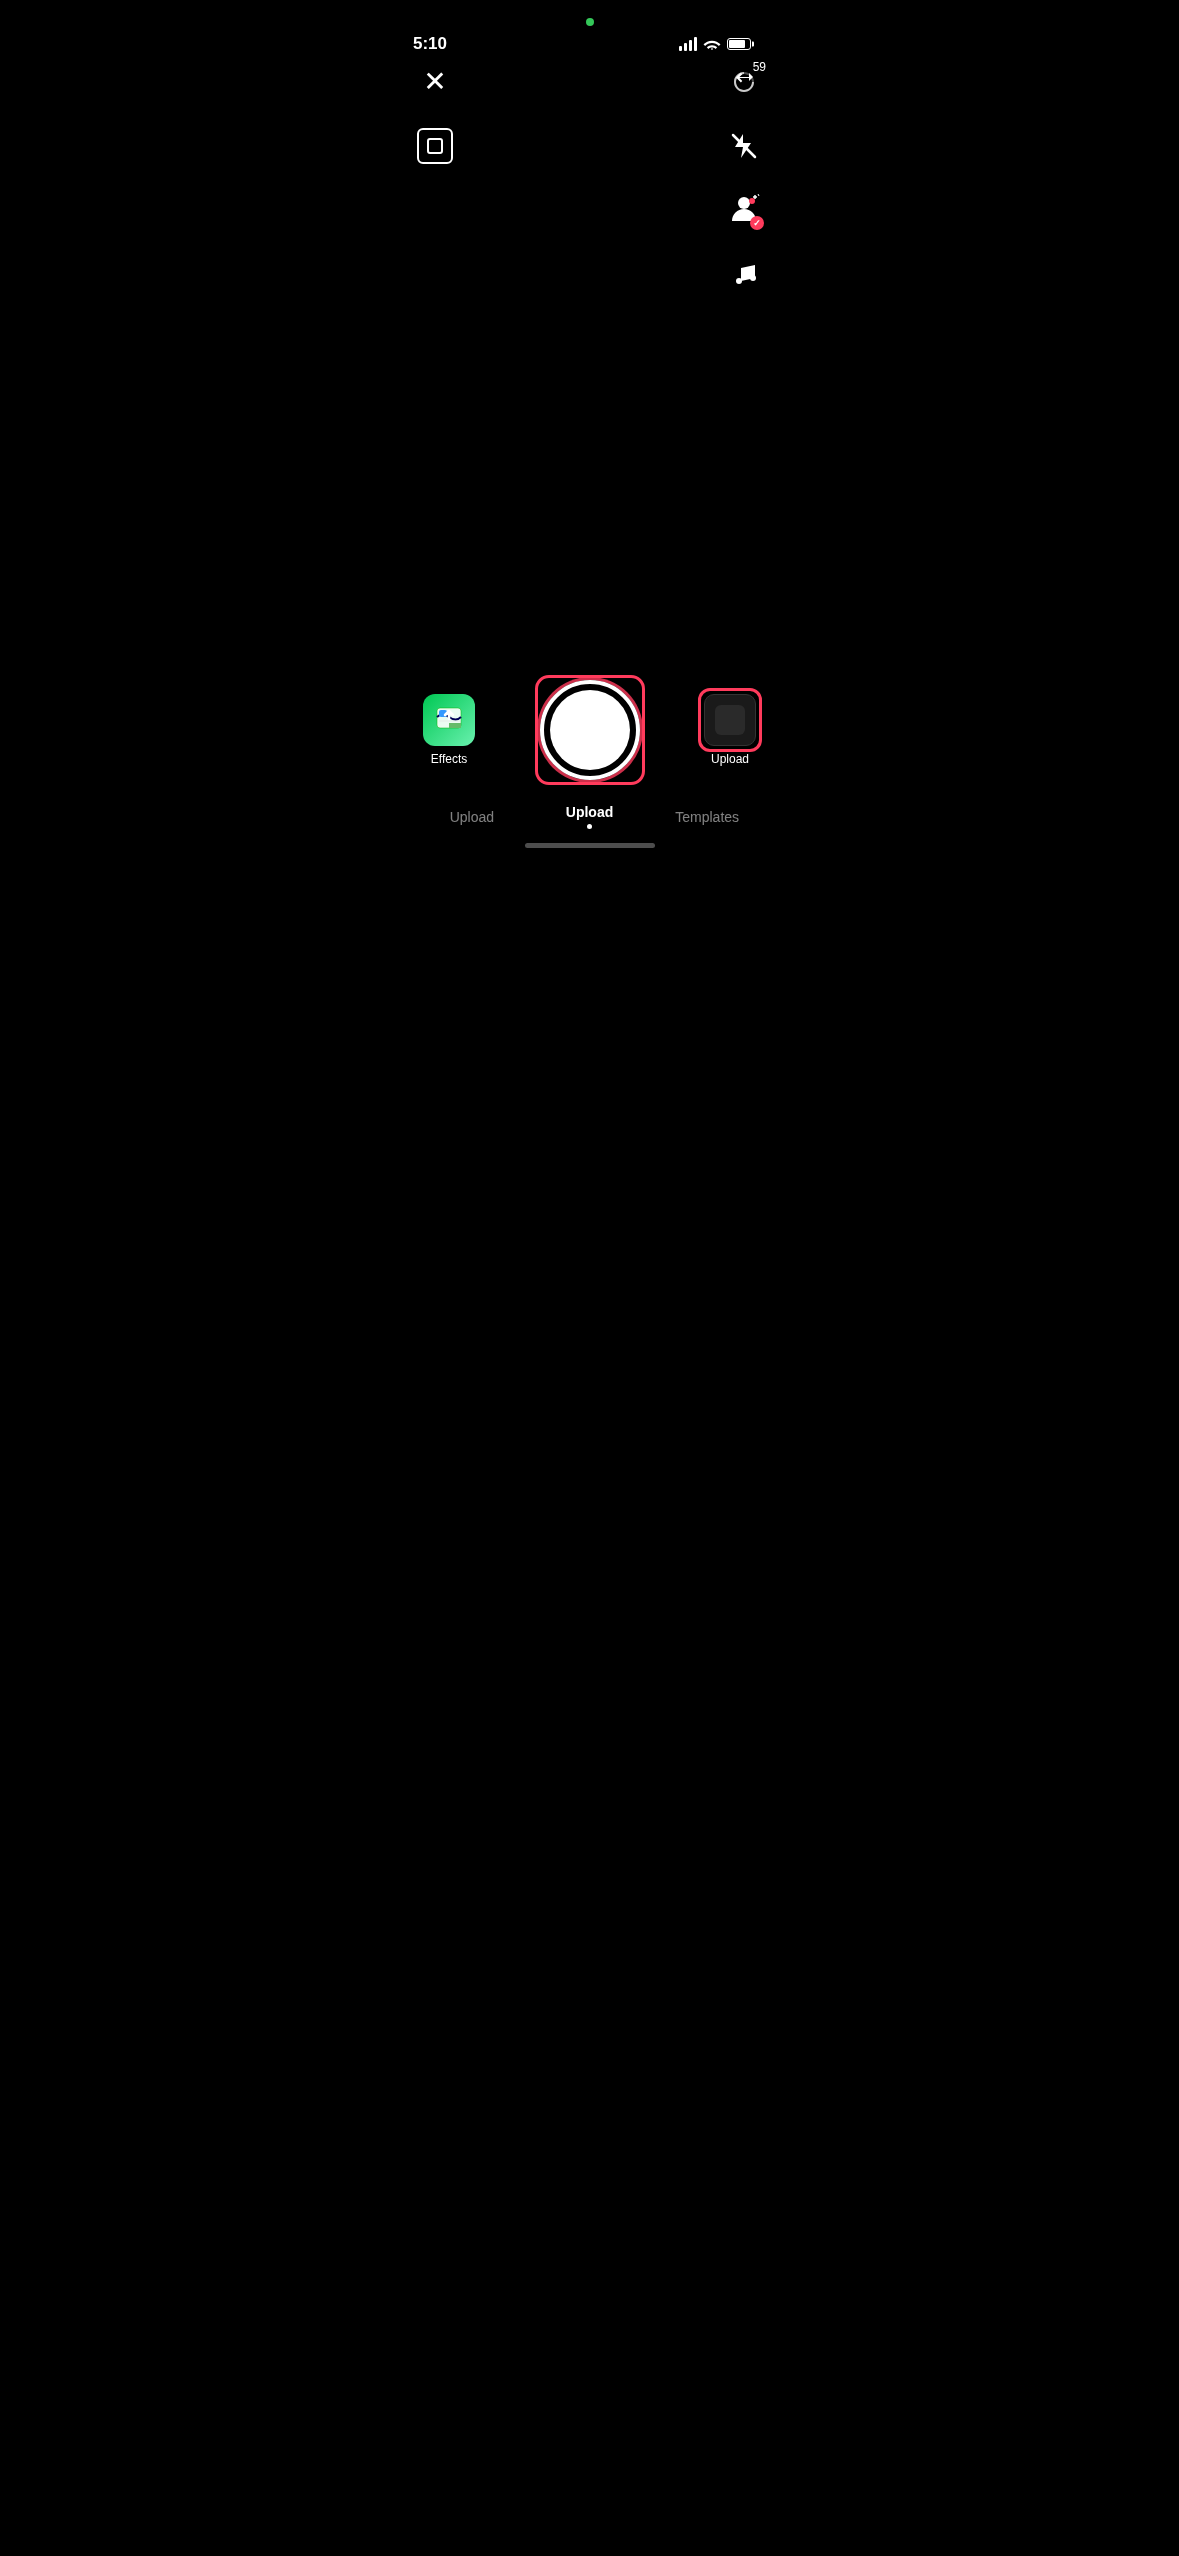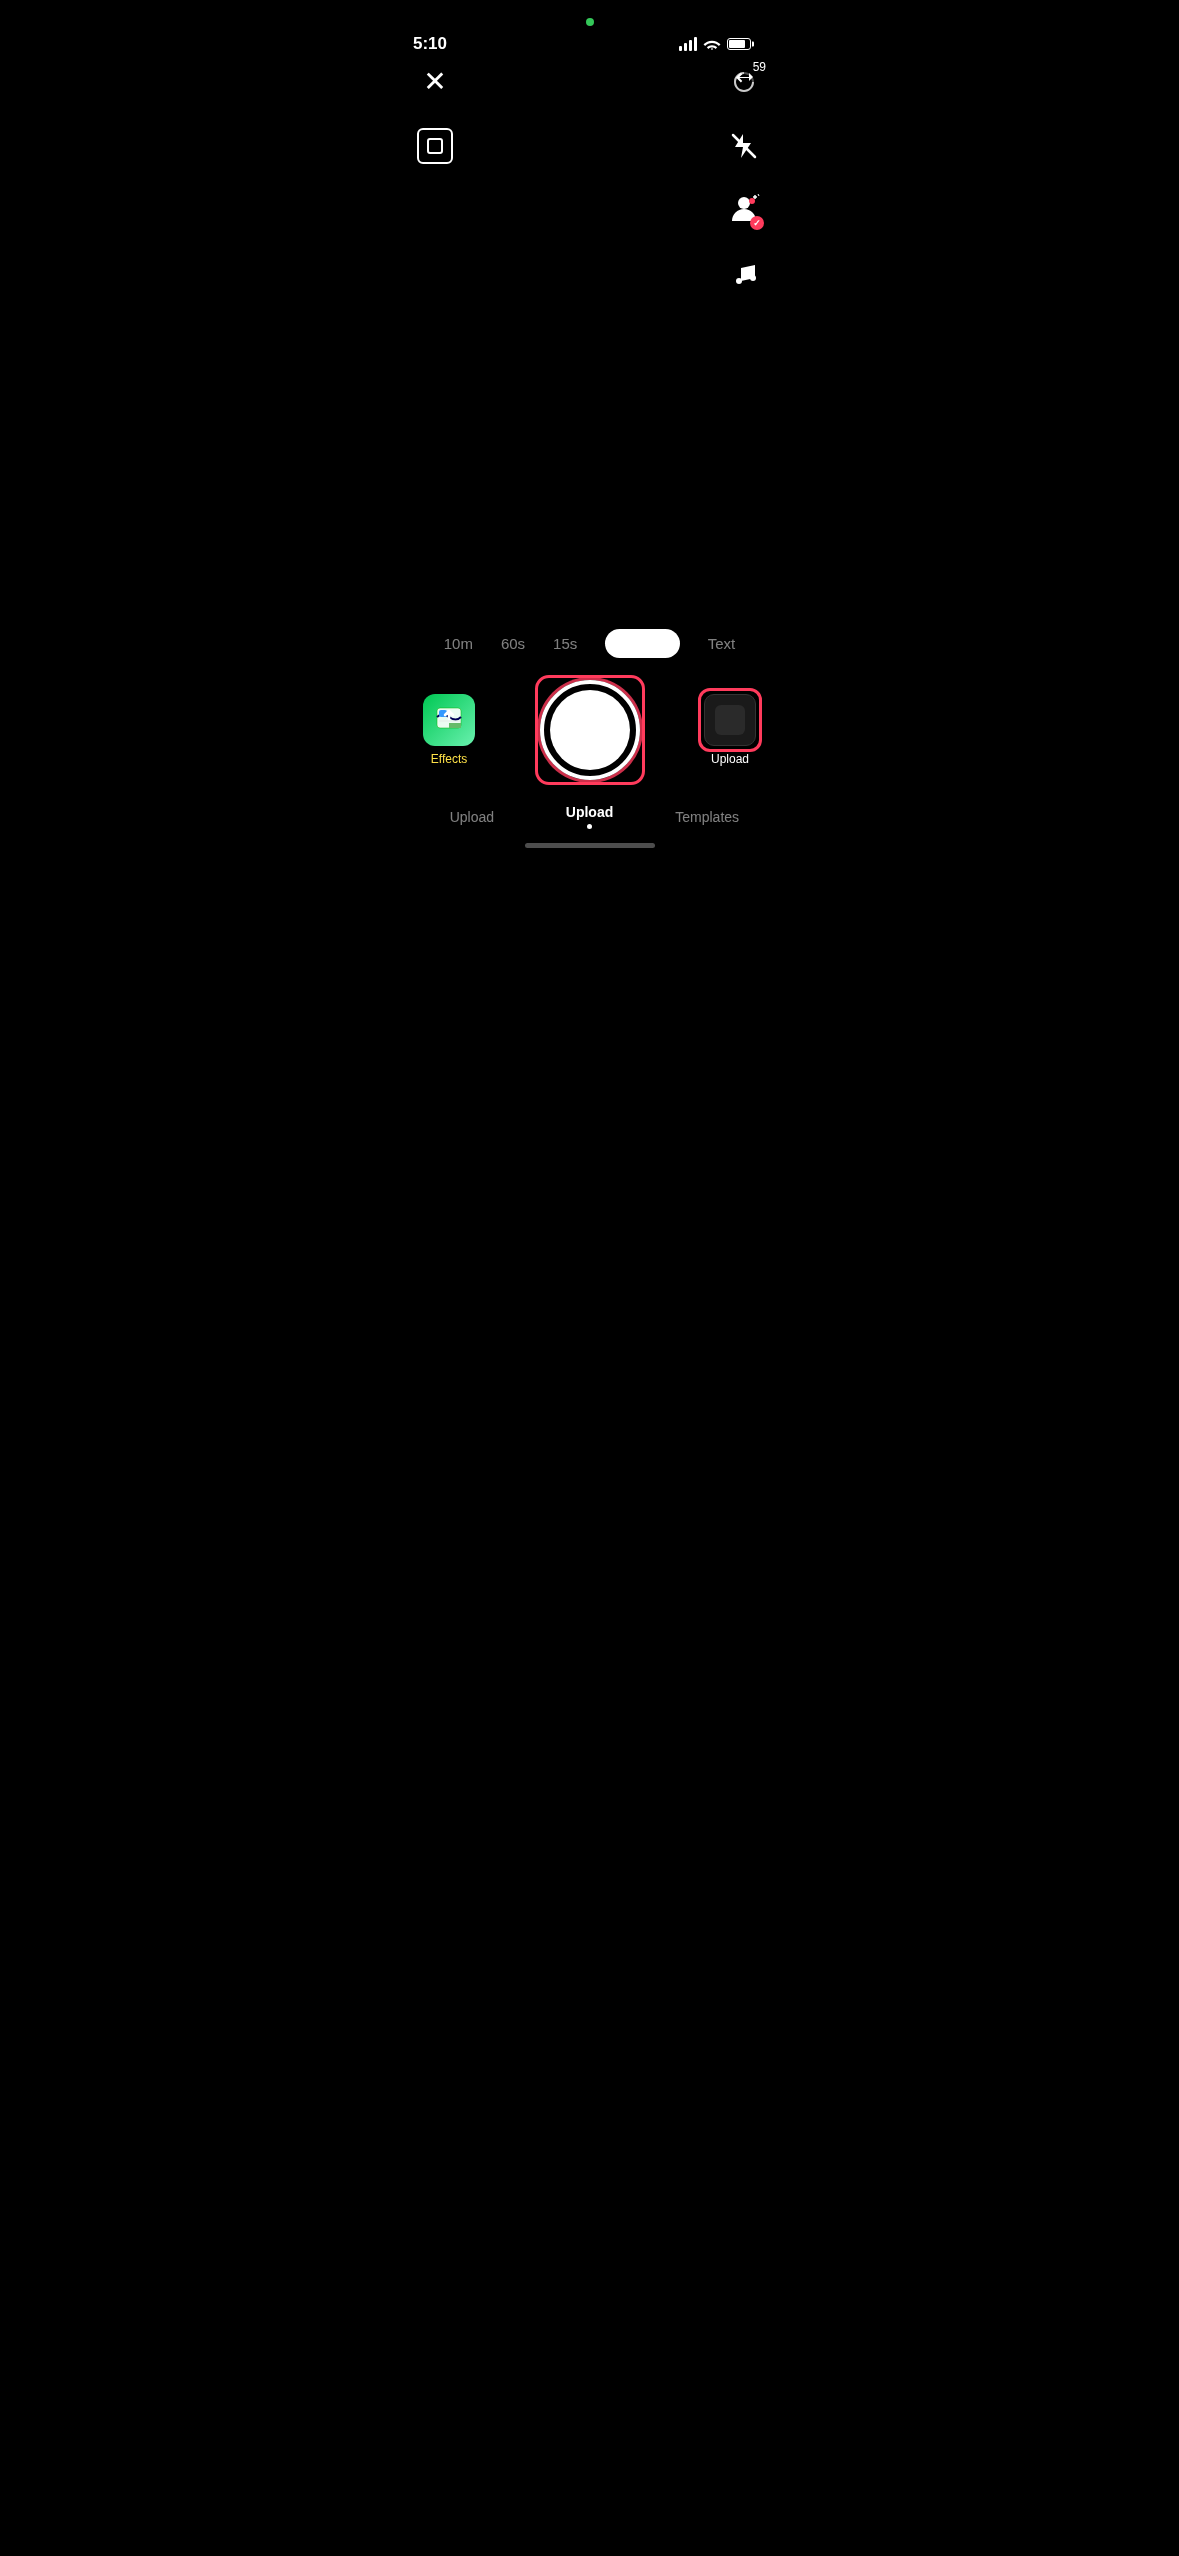--- a/index.html
+++ b/index.html
@@ -275,21 +275,21 @@
       background: linear-gradient(135deg, #00C853, #69F0AE);
       border-radius: 12px;
       display: flex;
       align-items: center;
       justify-content: center;
       font-size: 22px;
     }
 
     .effects-label {
       font-size: 12px;
-      color: #fde047;
+      color: #ffffff;
       font-weight: 500;
     }
 
     
     .shutter-container {
       width: 100px;
       height: 100px;
       position: relative;
       display: flex;
       align-items: center;
@@ -513,27 +513,20 @@
         <path d="M11 21V8l14-3v13"></path>
         <circle cx="9" cy="21" r="3"></circle>
         <circle cx="23" cy="18" r="3"></circle>
       </svg>
     </button>
   </div>
 </div>
 
 <div class="bottom-section">
 
-  <div class="mode-selector">
-    <span class="mode-item">10m</span>
-    <span class="mode-item">60s</span>
-    <span class="mode-item">15s</span>
-    <span class="mode-pill mode-item active">Photo</span>
-    <span class="mode-item">Text</span>
-  </div>
 
   <div class="controls-row">
 
     <div class="effects-btn">
       <div class="effects-icon">
         <svg width="30" height="30" viewBox="0 0 30 30" fill="white">
           <rect x="3" y="3" width="24" height="20" rx="3" fill="white" opacity="0.9"></rect>
           <rect x="3" y="3" width="24" height="20" rx="3" fill="none" stroke="rgba(0,180,0,0.5)" stroke-width="1"></rect>
           <path d="M3 12 Q8 7 15 12 Q22 17 27 12" stroke="#005" stroke-width="2" fill="none"></path>
           <rect x="5" y="5" width="8" height="7" rx="2" fill="#3399ff"></rect>

